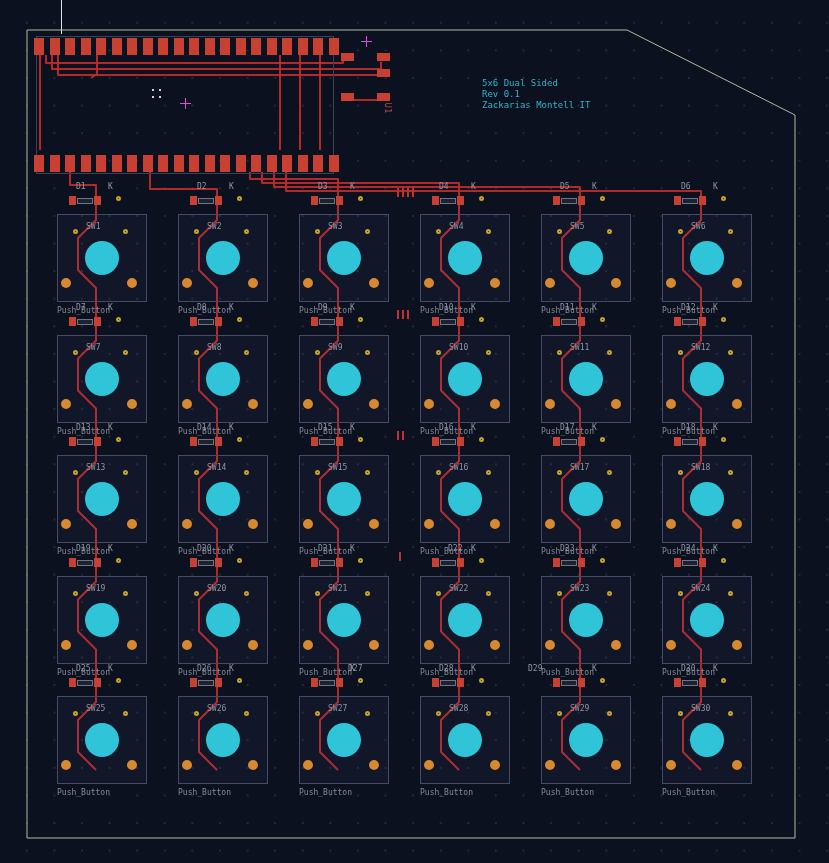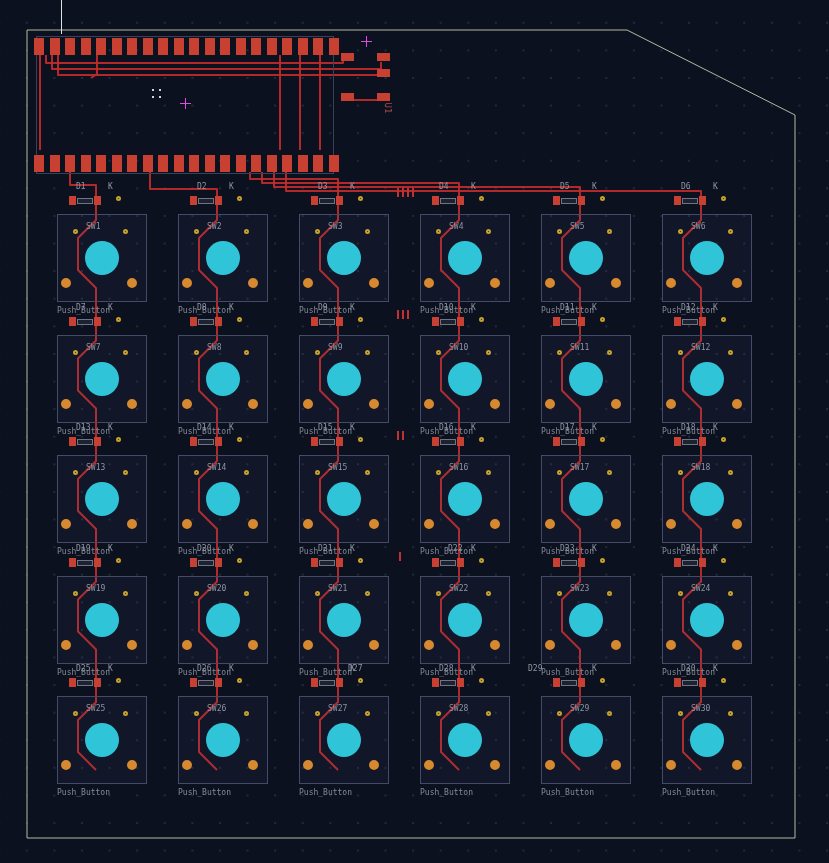--- a/index.html
+++ b/index.html
@@ -114,20 +114,25 @@
   <div id="auxPads">
       <div class="pad" style="position: absolute; left: 341px; top: 53px; width: 13px; height: 8px;"></div>
       <div class="pad" style="position: absolute; left: 377px; top: 53px; width: 13px; height: 8px;"></div>
       <div class="pad" style="position: absolute; left: 377px; top: 69px; width: 13px; height: 8px;"></div>
       <div class="pad" style="position: absolute; left: 341px; top: 93px; width: 13px; height: 8px;"></div>
       <div class="pad" style="position: absolute; left: 377px; top: 93px; width: 13px; height: 8px;"></div>
     </div>
 
   <div class="u1ref">U1</div>
 
+  <div class="titleblock">
+    <div>5x6 Dual Sided</div>
+    <div>Rev 0.1</div>
+    <div>Zackarias Montell IT</div>
+  </div>
 
   <div class="cross" style="left:361px;top:36px;"></div>
   <div class="cross" style="left:180px;top:98px;"></div>
 
   <div id="dots">
       <div class="dot" style="position: absolute; left: 152px; top: 89px;"></div>
       <div class="dot" style="position: absolute; left: 159px; top: 89px;"></div>
       <div class="dot" style="position: absolute; left: 152px; top: 96px;"></div>
       <div class="dot" style="position: absolute; left: 159px; top: 96px;"></div>
     </div>

